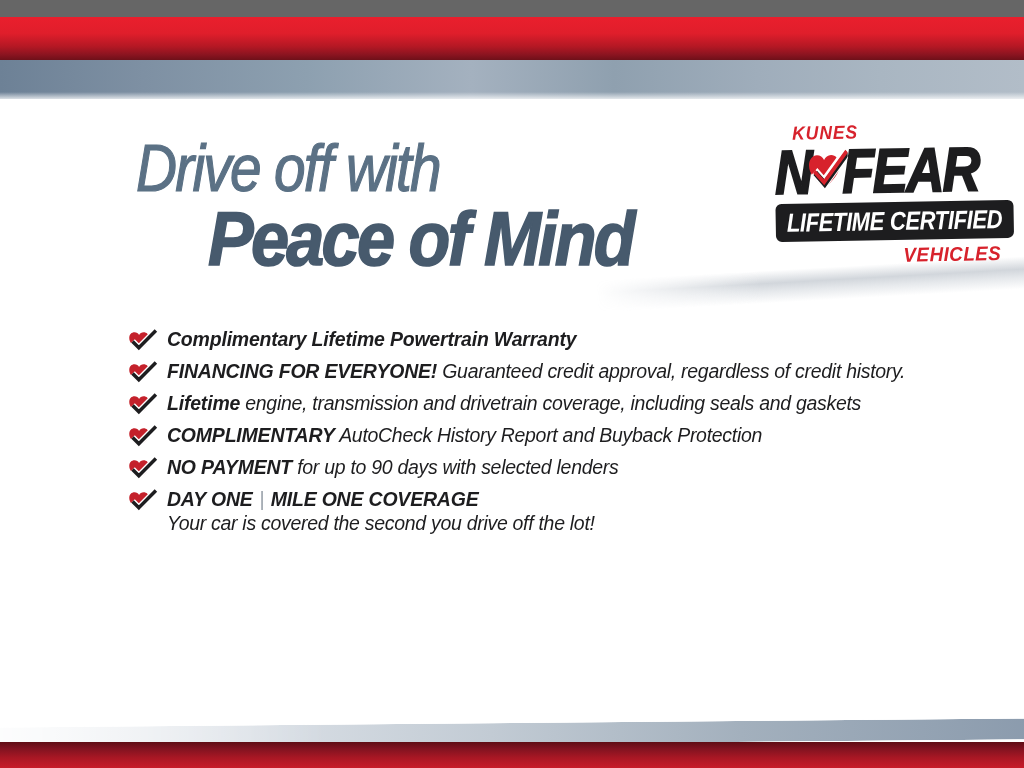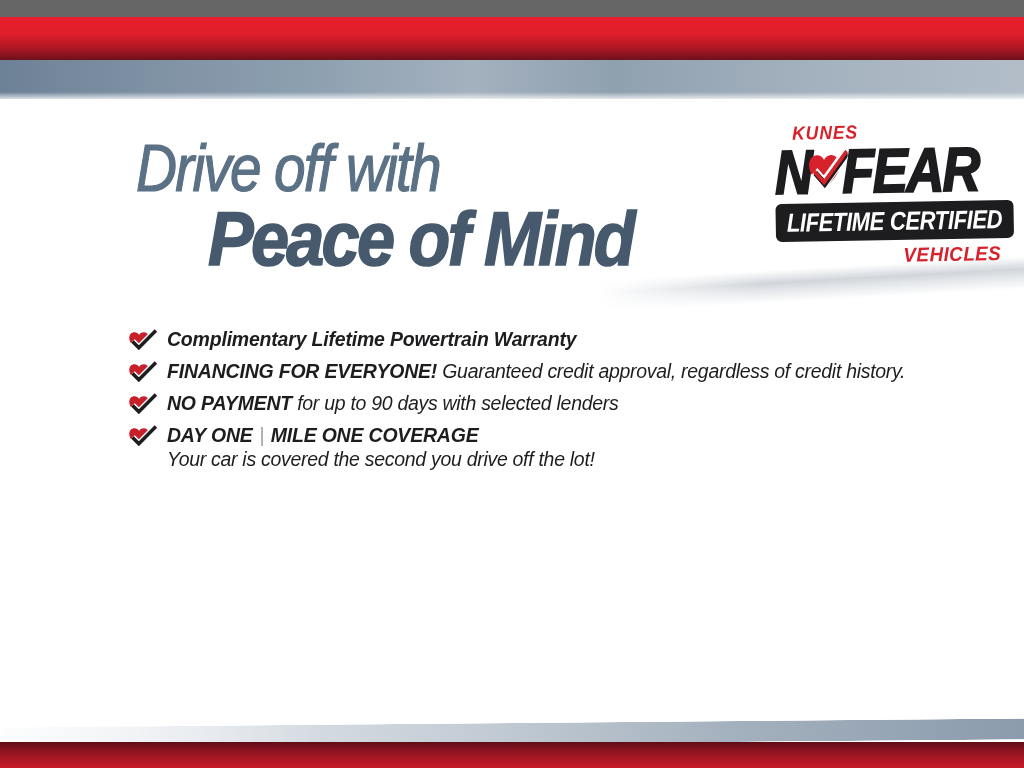--- a/index.html
+++ b/index.html
@@ -146,23 +146,39 @@
 
     <div class="row">
       <svg width="30" height="26" viewBox="0 0 36 30">
           <path d="M13 27 C 6.2 20.8, 1.5 17, 1.5 11.5 C 1.5 7.2, 4.4 4.6, 7.8 4.6 C 10.3 4.6, 12.2 5.9, 13.3 7.8 C 14.4 5.9, 16.3 4.6, 18.8 4.6 C 22.2 4.6, 25.1 7.2, 25.1 11.5 C 25.1 17, 20.4 20.8, 13 27 Z" fill="#c4212b"></path>
           <path d="M5.5 15.5 L13 23 L33.5 2.5" fill="none" stroke="#ffffff" stroke-width="7.5"></path>
           <path d="M5.5 15.5 L13 23 L33.5 2.5" fill="none" stroke="#1d1d1f" stroke-width="4.2"></path>
         </svg>
       <div class="txt"><b>FINANCING FOR EVERYONE!</b><span> Guaranteed credit approval, regardless of credit history.</span></div>
     </div>
 
-
-
-
+    <div class="row">
+      <svg width="30" height="26" viewBox="0 0 36 30">
+          <path d="M13 27 C 6.2 20.8, 1.5 17, 1.5 11.5 C 1.5 7.2, 4.4 4.6, 7.8 4.6 C 10.3 4.6, 12.2 5.9, 13.3 7.8 C 14.4 5.9, 16.3 4.6, 18.8 4.6 C 22.2 4.6, 25.1 7.2, 25.1 11.5 C 25.1 17, 20.4 20.8, 13 27 Z" fill="#c4212b"></path>
+          <path d="M5.5 15.5 L13 23 L33.5 2.5" fill="none" stroke="#ffffff" stroke-width="7.5"></path>
+          <path d="M5.5 15.5 L13 23 L33.5 2.5" fill="none" stroke="#1d1d1f" stroke-width="4.2"></path>
+        </svg>
+      <div class="txt"><b>Lifetime</b><span> engine, transmission and drivetrain coverage, including seals and gaskets</span></div>
+    </div>
+
+
+
+    <div class="row">
+      <svg width="30" height="26" viewBox="0 0 36 30">
+          <path d="M13 27 C 6.2 20.8, 1.5 17, 1.5 11.5 C 1.5 7.2, 4.4 4.6, 7.8 4.6 C 10.3 4.6, 12.2 5.9, 13.3 7.8 C 14.4 5.9, 16.3 4.6, 18.8 4.6 C 22.2 4.6, 25.1 7.2, 25.1 11.5 C 25.1 17, 20.4 20.8, 13 27 Z" fill="#c4212b"></path>
+          <path d="M5.5 15.5 L13 23 L33.5 2.5" fill="none" stroke="#ffffff" stroke-width="7.5"></path>
+          <path d="M5.5 15.5 L13 23 L33.5 2.5" fill="none" stroke="#1d1d1f" stroke-width="4.2"></path>
+        </svg>
+      <div class="txt"><b>COMPLIMENTARY</b><span> AutoCheck History Report and Buyback Protection</span></div>
+    </div>
 
 
     <div class="row">
       <svg width="30" height="26" viewBox="0 0 36 30">
           <path d="M13 27 C 6.2 20.8, 1.5 17, 1.5 11.5 C 1.5 7.2, 4.4 4.6, 7.8 4.6 C 10.3 4.6, 12.2 5.9, 13.3 7.8 C 14.4 5.9, 16.3 4.6, 18.8 4.6 C 22.2 4.6, 25.1 7.2, 25.1 11.5 C 25.1 17, 20.4 20.8, 13 27 Z" fill="#c4212b"></path>
           <path d="M5.5 15.5 L13 23 L33.5 2.5" fill="none" stroke="#ffffff" stroke-width="7.5"></path>
           <path d="M5.5 15.5 L13 23 L33.5 2.5" fill="none" stroke="#1d1d1f" stroke-width="4.2"></path>
         </svg>
       <div class="txt"><b>NO PAYMENT</b><span> for up to 90 days with selected lenders</span></div>
     </div>

